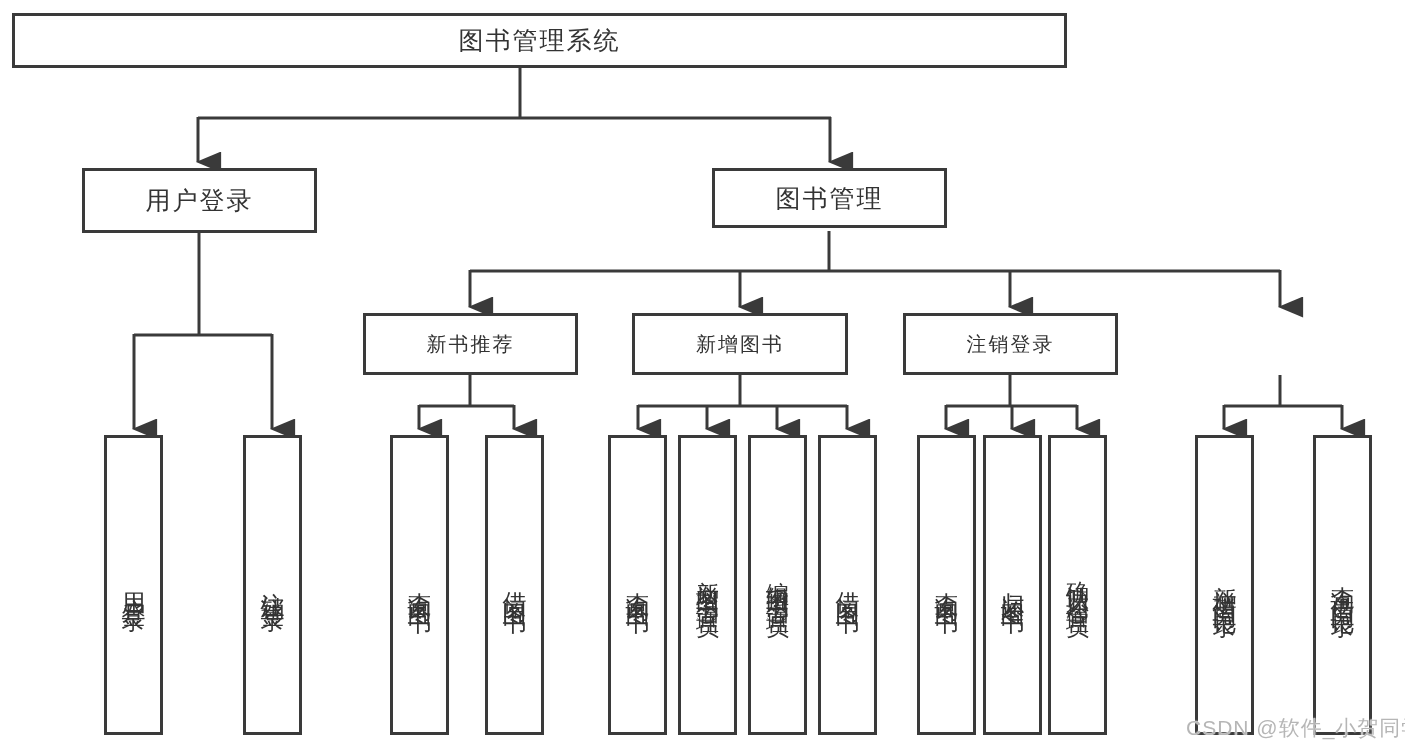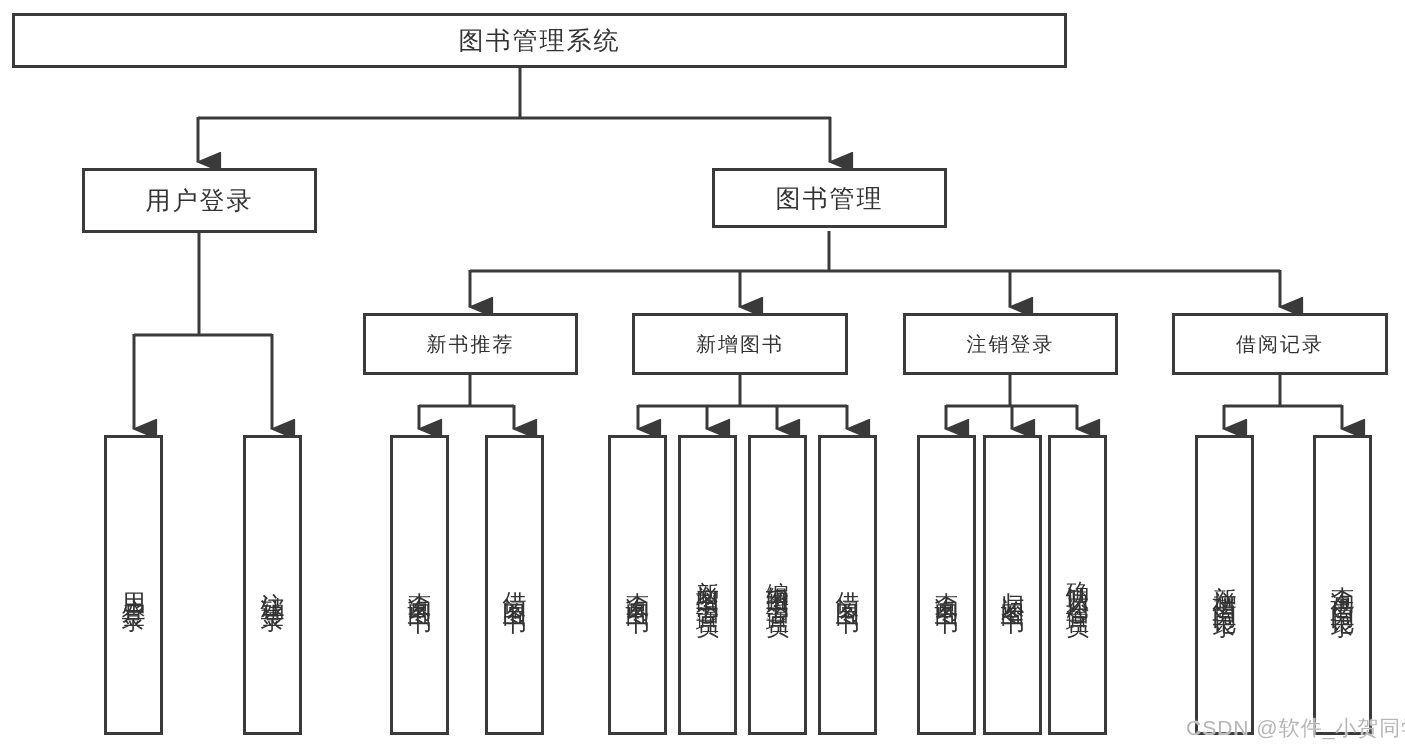--- a/index.html
+++ b/index.html
@@ -165,23 +165,20 @@
 
   <div class="node node-h node-l2 node-l2a">
     <span>新书推荐</span>
   </div>
   <div class="node node-h node-l2 node-l2b">
     <span>新增图书</span>
   </div>
   <div class="node node-h node-l2 node-l2c">
     <span>注销登录</span>
   </div>
-  <div class="node node-h node-l2 node-l2d">
-    <span>借阅记录</span>
-  </div>
 
   <div class="leaf leaf-1">
     <span>用户登录</span>
   </div>
   <div class="leaf leaf-2">
     <span>注销登录</span>
   </div>
 
   <div class="leaf leaf-3">
     <span>查询图书</span>

